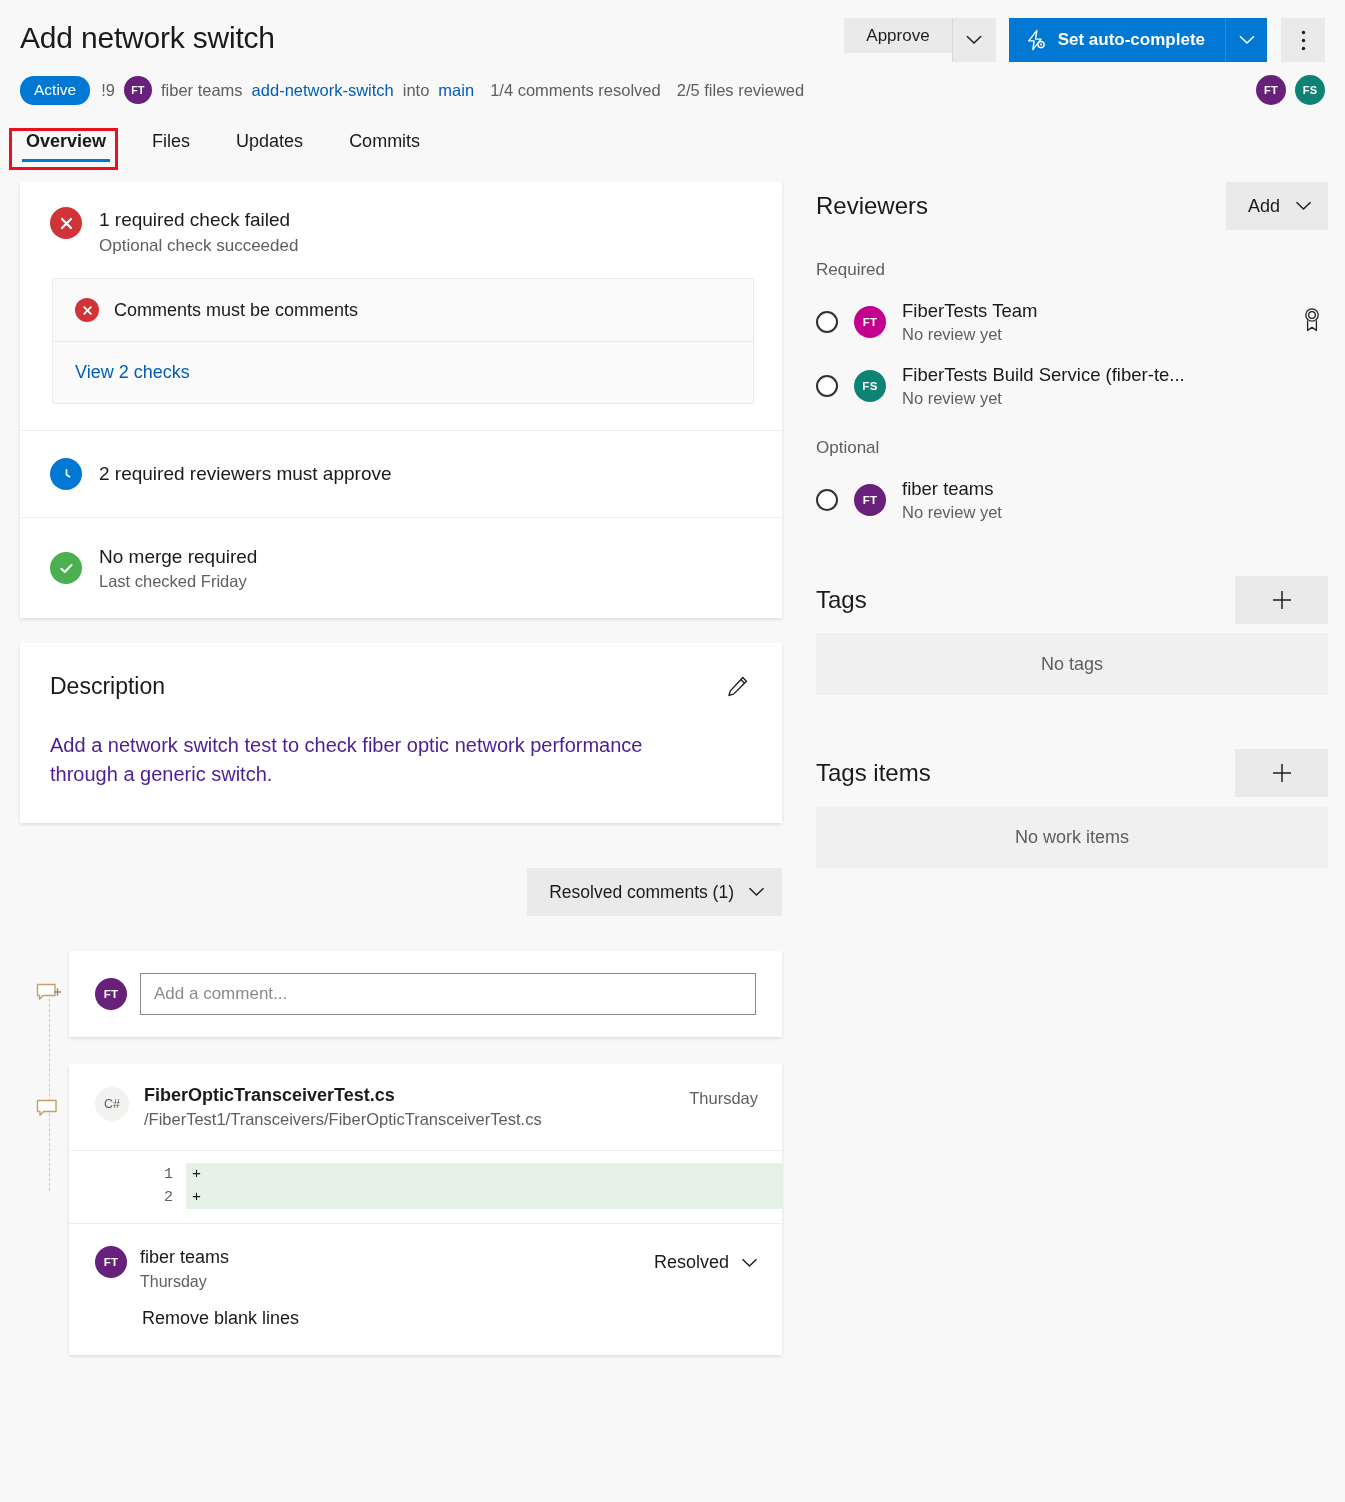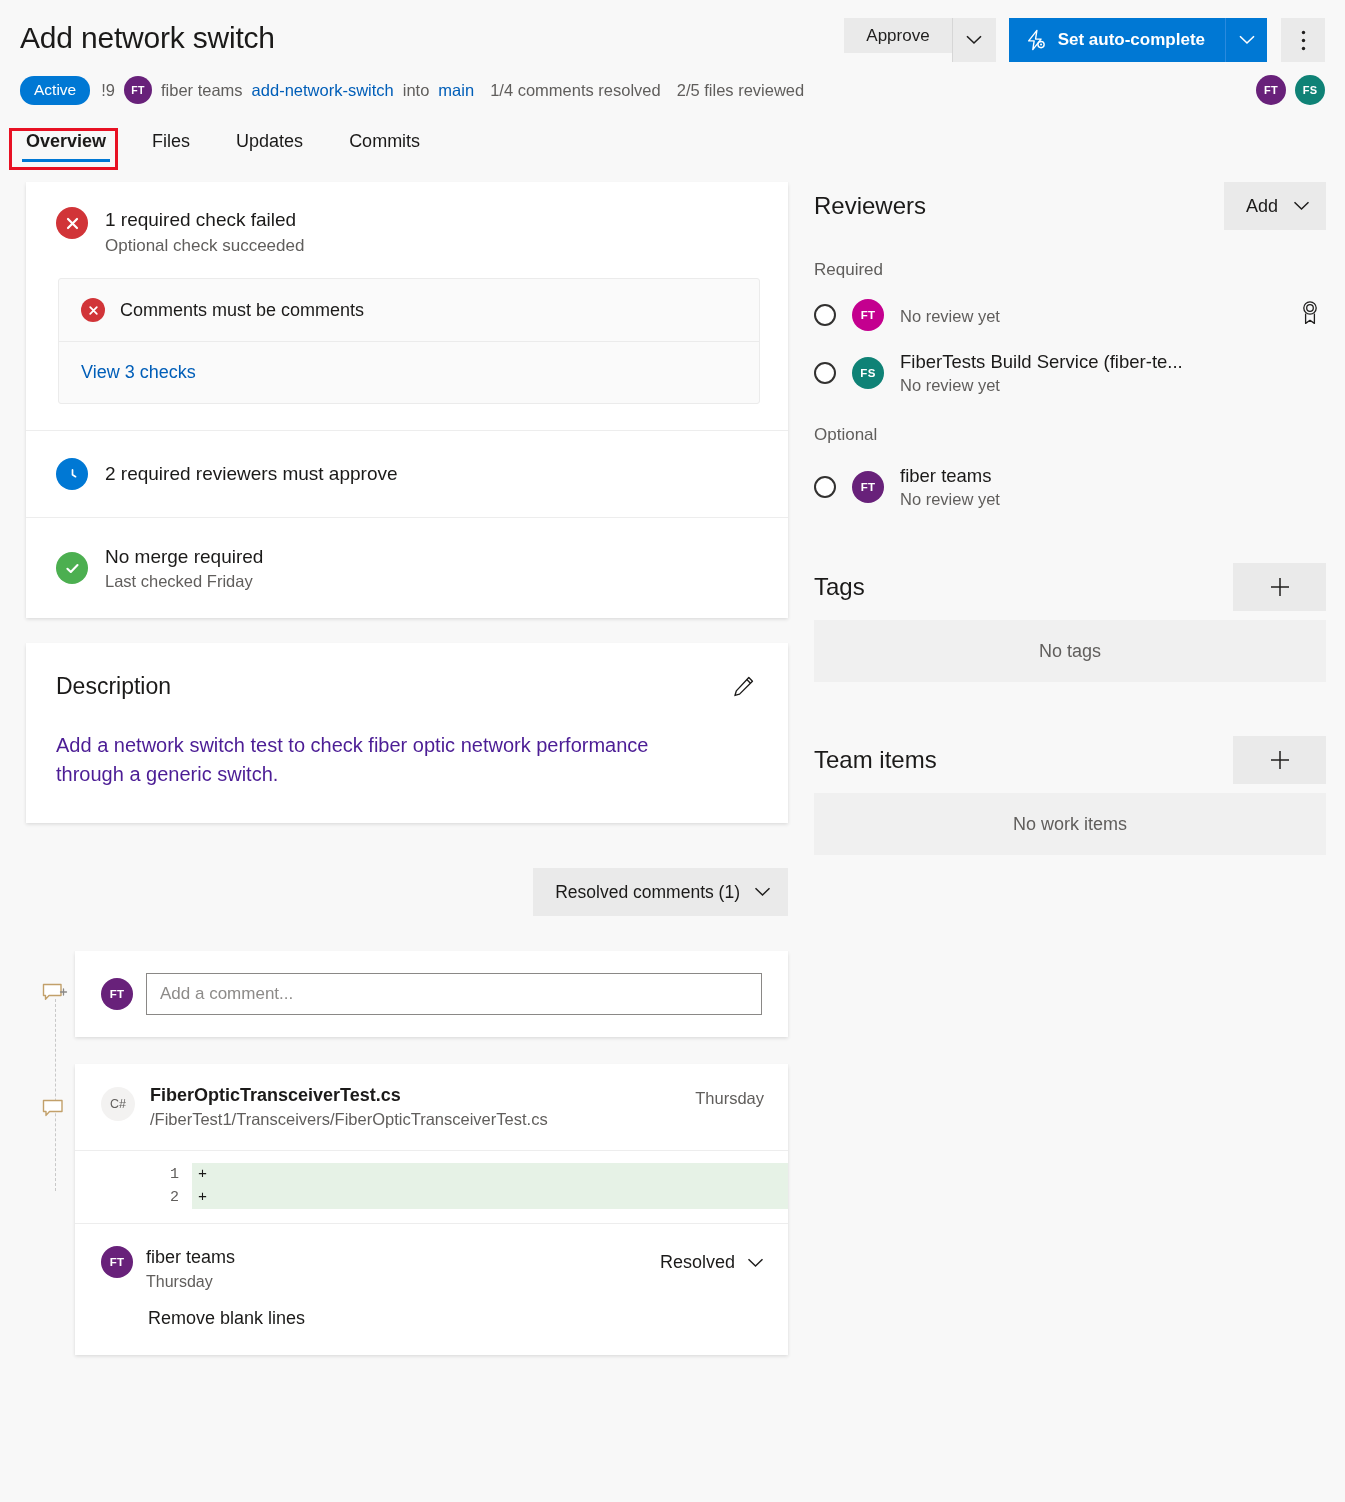--- a/index.html
+++ b/index.html
@@ -87,21 +87,21 @@
     content: ""; position: absolute; left: 0; right: 0; bottom: 0;
     height: 3px; background: #0078d4;
   }
   .annot-box {
     position: absolute; border: 3px solid #e81123; pointer-events: none;
     left: 9px; top: 128px; width: 109px; height: 42px;
   }
 
   
   .body-grid {
-    display: flex; gap: 26px; padding: 0 14px 0 20px; margin-top: 20px; margin-left: 6px;
+    display: flex; gap: 34px; padding: 0 14px 0 20px; margin-top: 20px;
   }
   .col-main { width: 762px; flex: none; }
   .col-side { width: 512px; flex: none; }
 
   
   .card { background: #fff; box-shadow: 0 0.3px 0.9px rgba(0,0,0,0.10), 0 1.6px 3.6px rgba(0,0,0,0.12); }
 
   .policy-head { display: flex; align-items: flex-start; gap: 17px; padding: 25px 26px 8px 30px; }
   .status-icon {
     border-radius: 50%; display: flex; align-items: center; justify-content: center; flex: none;
@@ -334,21 +334,21 @@
         <div class="checks-box">
           <div class="check-row">
             <span class="status-icon si-24 si-red">
               <svg width="11" height="11" viewBox="0 0 16 16">
                 <path d="M3.2 3.2 L12.8 12.8 M12.8 3.2 L3.2 12.8" stroke="#fff" stroke-width="2.6" stroke-linecap="round"></path>
               </svg>
             </span>
             <span>Comments must be comments</span>
           </div>
           <div class="check-sep"></div>
-          <div class="check-link">View 3 checks</div>
+          <div class="check-link">View 2 checks</div>
         </div>
 
         <div class="policy-row">
           <span class="status-icon si-32 si-blue">
             <svg width="17" height="17" viewBox="0 0 20 20">
               <path d="M10 4.6 V10.4 L13.6 12.6" fill="none" stroke="#fff" stroke-width="2" stroke-linecap="round" stroke-linejoin="round"></path>
             </svg>
           </span>
           <div class="rtext">
             <div class="t1">2 required reviewers must approve</div>
@@ -474,20 +474,21 @@
       </div>
 
       <div class="group-label">Required</div>
 
       <div class="reviewer-row">
         <span class="rev-radio"></span>
         <span class="avatar av-32" style="background:#C4008F">
           <span>FT</span>
         </span>
         <span class="rev-texts" style="display: block;">
+          <span class="rev-name" style="display: block;">FiberTests Team</span>
           <span class="rev-sub" style="display: block;">No review yet</span>
         </span>
         <span>
           <svg width="20" height="26" viewBox="0 0 20 26">
             <circle cx="10" cy="8" r="6.2" fill="none" stroke="#201f1e" stroke-width="1.3"></circle>
             <circle cx="10" cy="8" r="3.3" fill="none" stroke="#201f1e" stroke-width="1.3"></circle>
             <path d="M5.6 13.4 V23.4 L10 20.3 L14.4 23.4 V13.4" fill="none" stroke="#201f1e" stroke-width="1.3" stroke-linejoin="round"></path>
           </svg>
         </span>
       </div>
@@ -523,21 +524,21 @@
             <svg width="24" height="24" viewBox="0 0 24 24">
               <path d="M12 3 V21 M3 12 H21" stroke="#201f1e" stroke-width="1.5"></path>
             </svg>
           </button>
         </div>
         <div class="empty-box">No tags</div>
       </div>
 
       <div class="side-block">
         <div class="side-head">
-          <div class="side-title">Team items</div>
+          <div class="side-title">Tags items</div>
           <button class="btn-plus">
             <svg width="24" height="24" viewBox="0 0 24 24">
               <path d="M12 3 V21 M3 12 H21" stroke="#201f1e" stroke-width="1.5"></path>
             </svg>
           </button>
         </div>
         <div class="empty-box">No work items</div>
       </div>
 
     </div>

